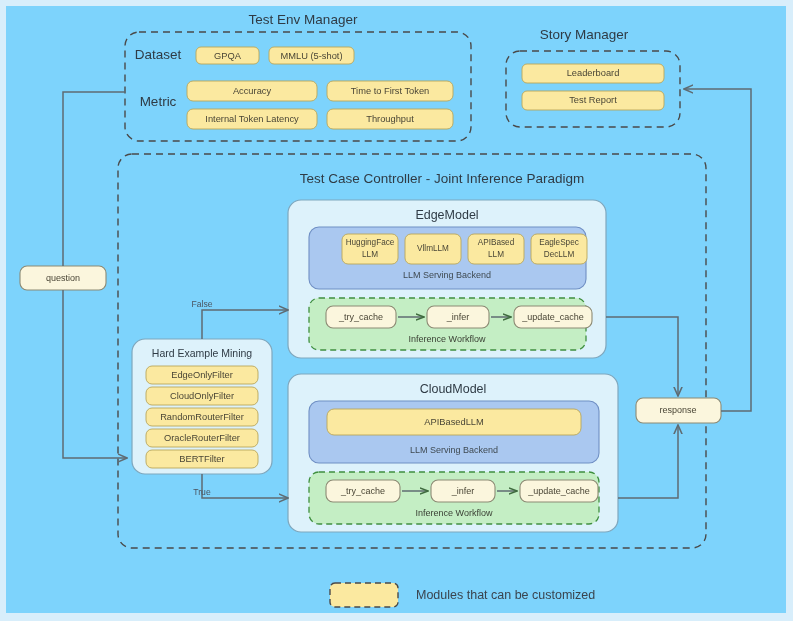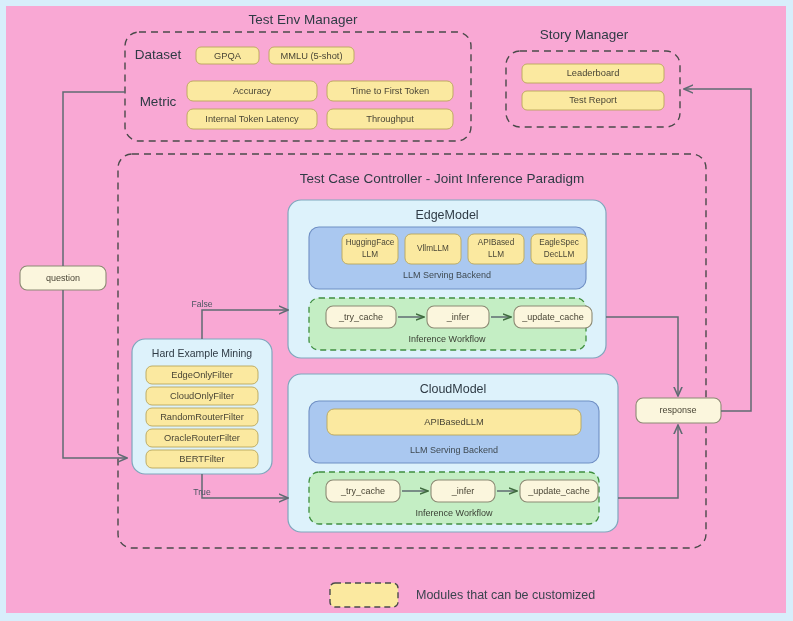--- a/index.html
+++ b/index.html
@@ -19,21 +19,21 @@
     width: 793px;
     height: 621px;
     box-sizing: border-box;
     background: #d8eefb;
     padding: 6px 7px 8px 6px;
   }
   #canvas {
     position: relative;
     width: 100%;
     height: 100%;
-    background: #f9a8d4;
+    background: #7dd3fc;
     overflow: hidden;
   }
   svg#diagram {
     display: block;
     width: 100%;
     height: 100%;
   }
   text {
     font-family: "Liberation Sans", "DejaVu Sans", sans-serif;
     fill: #3d4852;

